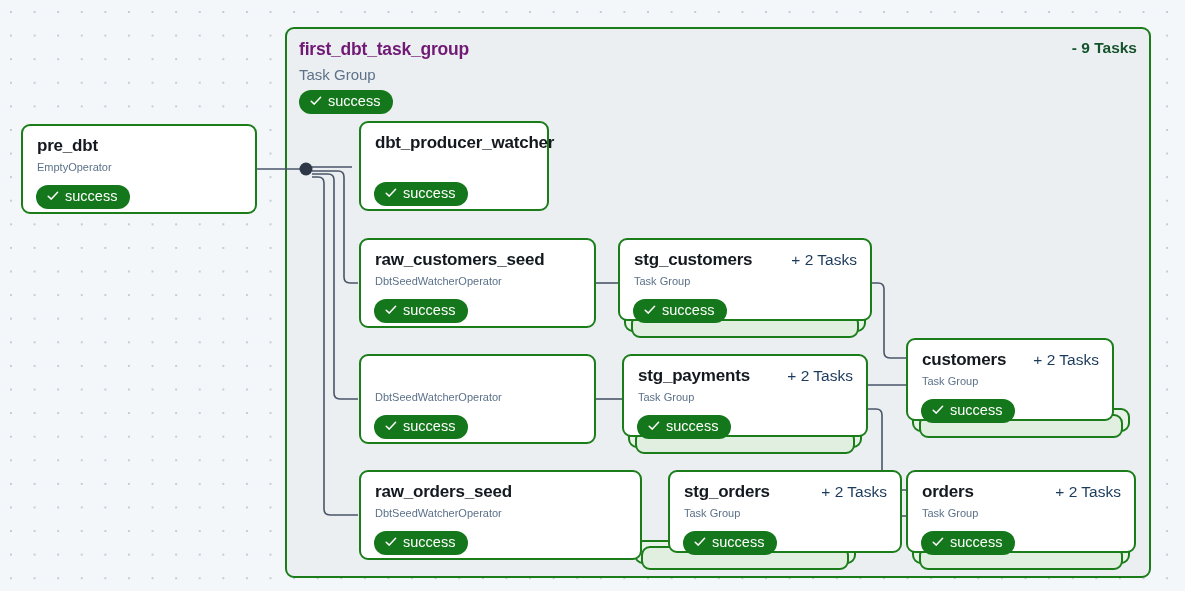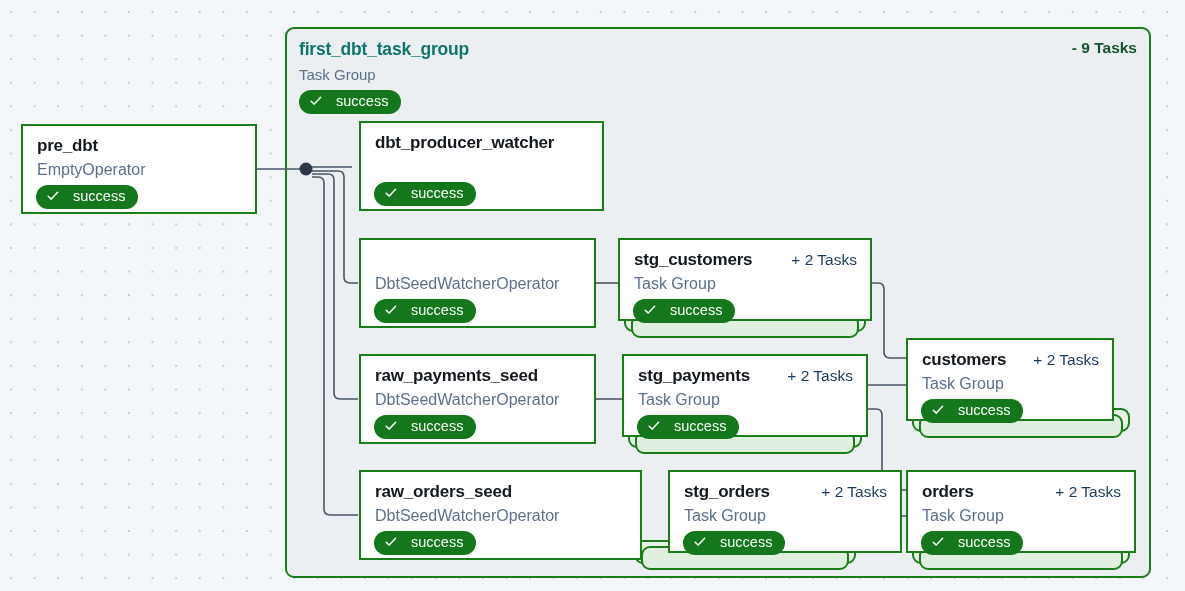--- a/index.html
+++ b/index.html
@@ -36,78 +36,78 @@
     position: absolute;
     background: #eceff1;
     border: 2.5px solid #1a7d1a;
     border-radius: 9px;
     z-index: 1;
   }
   .tg-title {
     position: absolute;
     font-size: 17.5px;
     font-weight: bold;
-    color: #0f766e;
+    color: #701a75;
     letter-spacing: -0.2px;
   }
   .tg-subtitle {
     position: absolute;
     font-size: 15px;
     color: #5c7189;
   }
   .tg-count {
     position: absolute;
     font-size: 15.5px;
     color: #14532d;
     font-weight: 700;
   }
 
   
   .node {
     position: absolute;
     background: #ffffff;
     border: 2.5px solid #1a7d1a;
-    border-radius: 0;
+    border-radius: 9px;
     z-index: 5;
   }
   .node-title {
     position: absolute;
     left: 14px;
     top: 10px;
     font-size: 17px;
     font-weight: bold;
     color: #13191f;
     letter-spacing: -0.2px;
     white-space: nowrap;
   }
   .node-sub {
     position: absolute;
     left: 14px;
     top: 35px;
-    font-size: 16px;
+    font-size: 11px;
     color: #5c7189;
     white-space: nowrap;
   }
   .node-count {
     position: absolute;
     right: 13px;
     top: 11px;
     font-size: 15.5px;
     color: #1b3a5c;
     font-weight: 500;
     white-space: nowrap;
   }
 
   
   .badge {
     position: absolute;
     left: 13px;
     display: inline-flex;
     align-items: center;
-    gap: 14px;
+    gap: 6px;
     background: #14771b;
     color: #ffffff;
     border-radius: 999px;
     padding: 4px 13px 5px 11px;
     font-size: 14.5px;
     line-height: 1;
     white-space: nowrap;
   }
   .badge .check {
     width: 12px;
@@ -188,46 +188,46 @@
     <div class="badge" style="top:59px;">
       <span class="check">
         <svg viewBox="0 0 12 12" width="12" height="12">
             <path d="M1.2 6.2 L4.3 9.1 L10.6 2.3" fill="none" stroke="#fff" stroke-width="1.5" stroke-linecap="round" stroke-linejoin="round"></path>
           </svg>
       </span>
       <span>success</span>
     </div>
   </div>
 
-  <div class="node" style="left:359px; top:121px; width:245px; height:90px;">
+  <div class="node" style="left:359px; top:121px; width:190px; height:90px;">
     <div class="node-title">dbt_producer_watcher</div>
     <div class="badge" style="top:59px;">
       <span class="check">
         <svg viewBox="0 0 12 12" width="12" height="12">
             <path d="M1.2 6.2 L4.3 9.1 L10.6 2.3" fill="none" stroke="#fff" stroke-width="1.5" stroke-linecap="round" stroke-linejoin="round"></path>
           </svg>
       </span>
       <span>success</span>
     </div>
   </div>
 
   <div class="node" style="left:359px; top:238px; width:237px; height:90px;">
+    <div class="node-title">raw_customers_seed</div>
     <div class="node-sub">DbtSeedWatcherOperator</div>
     <div class="badge" style="top:59px;">
       <span class="check">
         <svg viewBox="0 0 12 12" width="12" height="12">
             <path d="M1.2 6.2 L4.3 9.1 L10.6 2.3" fill="none" stroke="#fff" stroke-width="1.5" stroke-linecap="round" stroke-linejoin="round"></path>
           </svg>
       </span>
       <span>success</span>
     </div>
   </div>
 
   <div class="node" style="left:359px; top:354px; width:237px; height:90px;">
-    <div class="node-title">raw_payments_seed</div>
     <div class="node-sub">DbtSeedWatcherOperator</div>
     <div class="badge" style="top:59px;">
       <span class="check">
         <svg viewBox="0 0 12 12" width="12" height="12">
             <path d="M1.2 6.2 L4.3 9.1 L10.6 2.3" fill="none" stroke="#fff" stroke-width="1.5" stroke-linecap="round" stroke-linejoin="round"></path>
           </svg>
       </span>
       <span>success</span>
     </div>
   </div>

